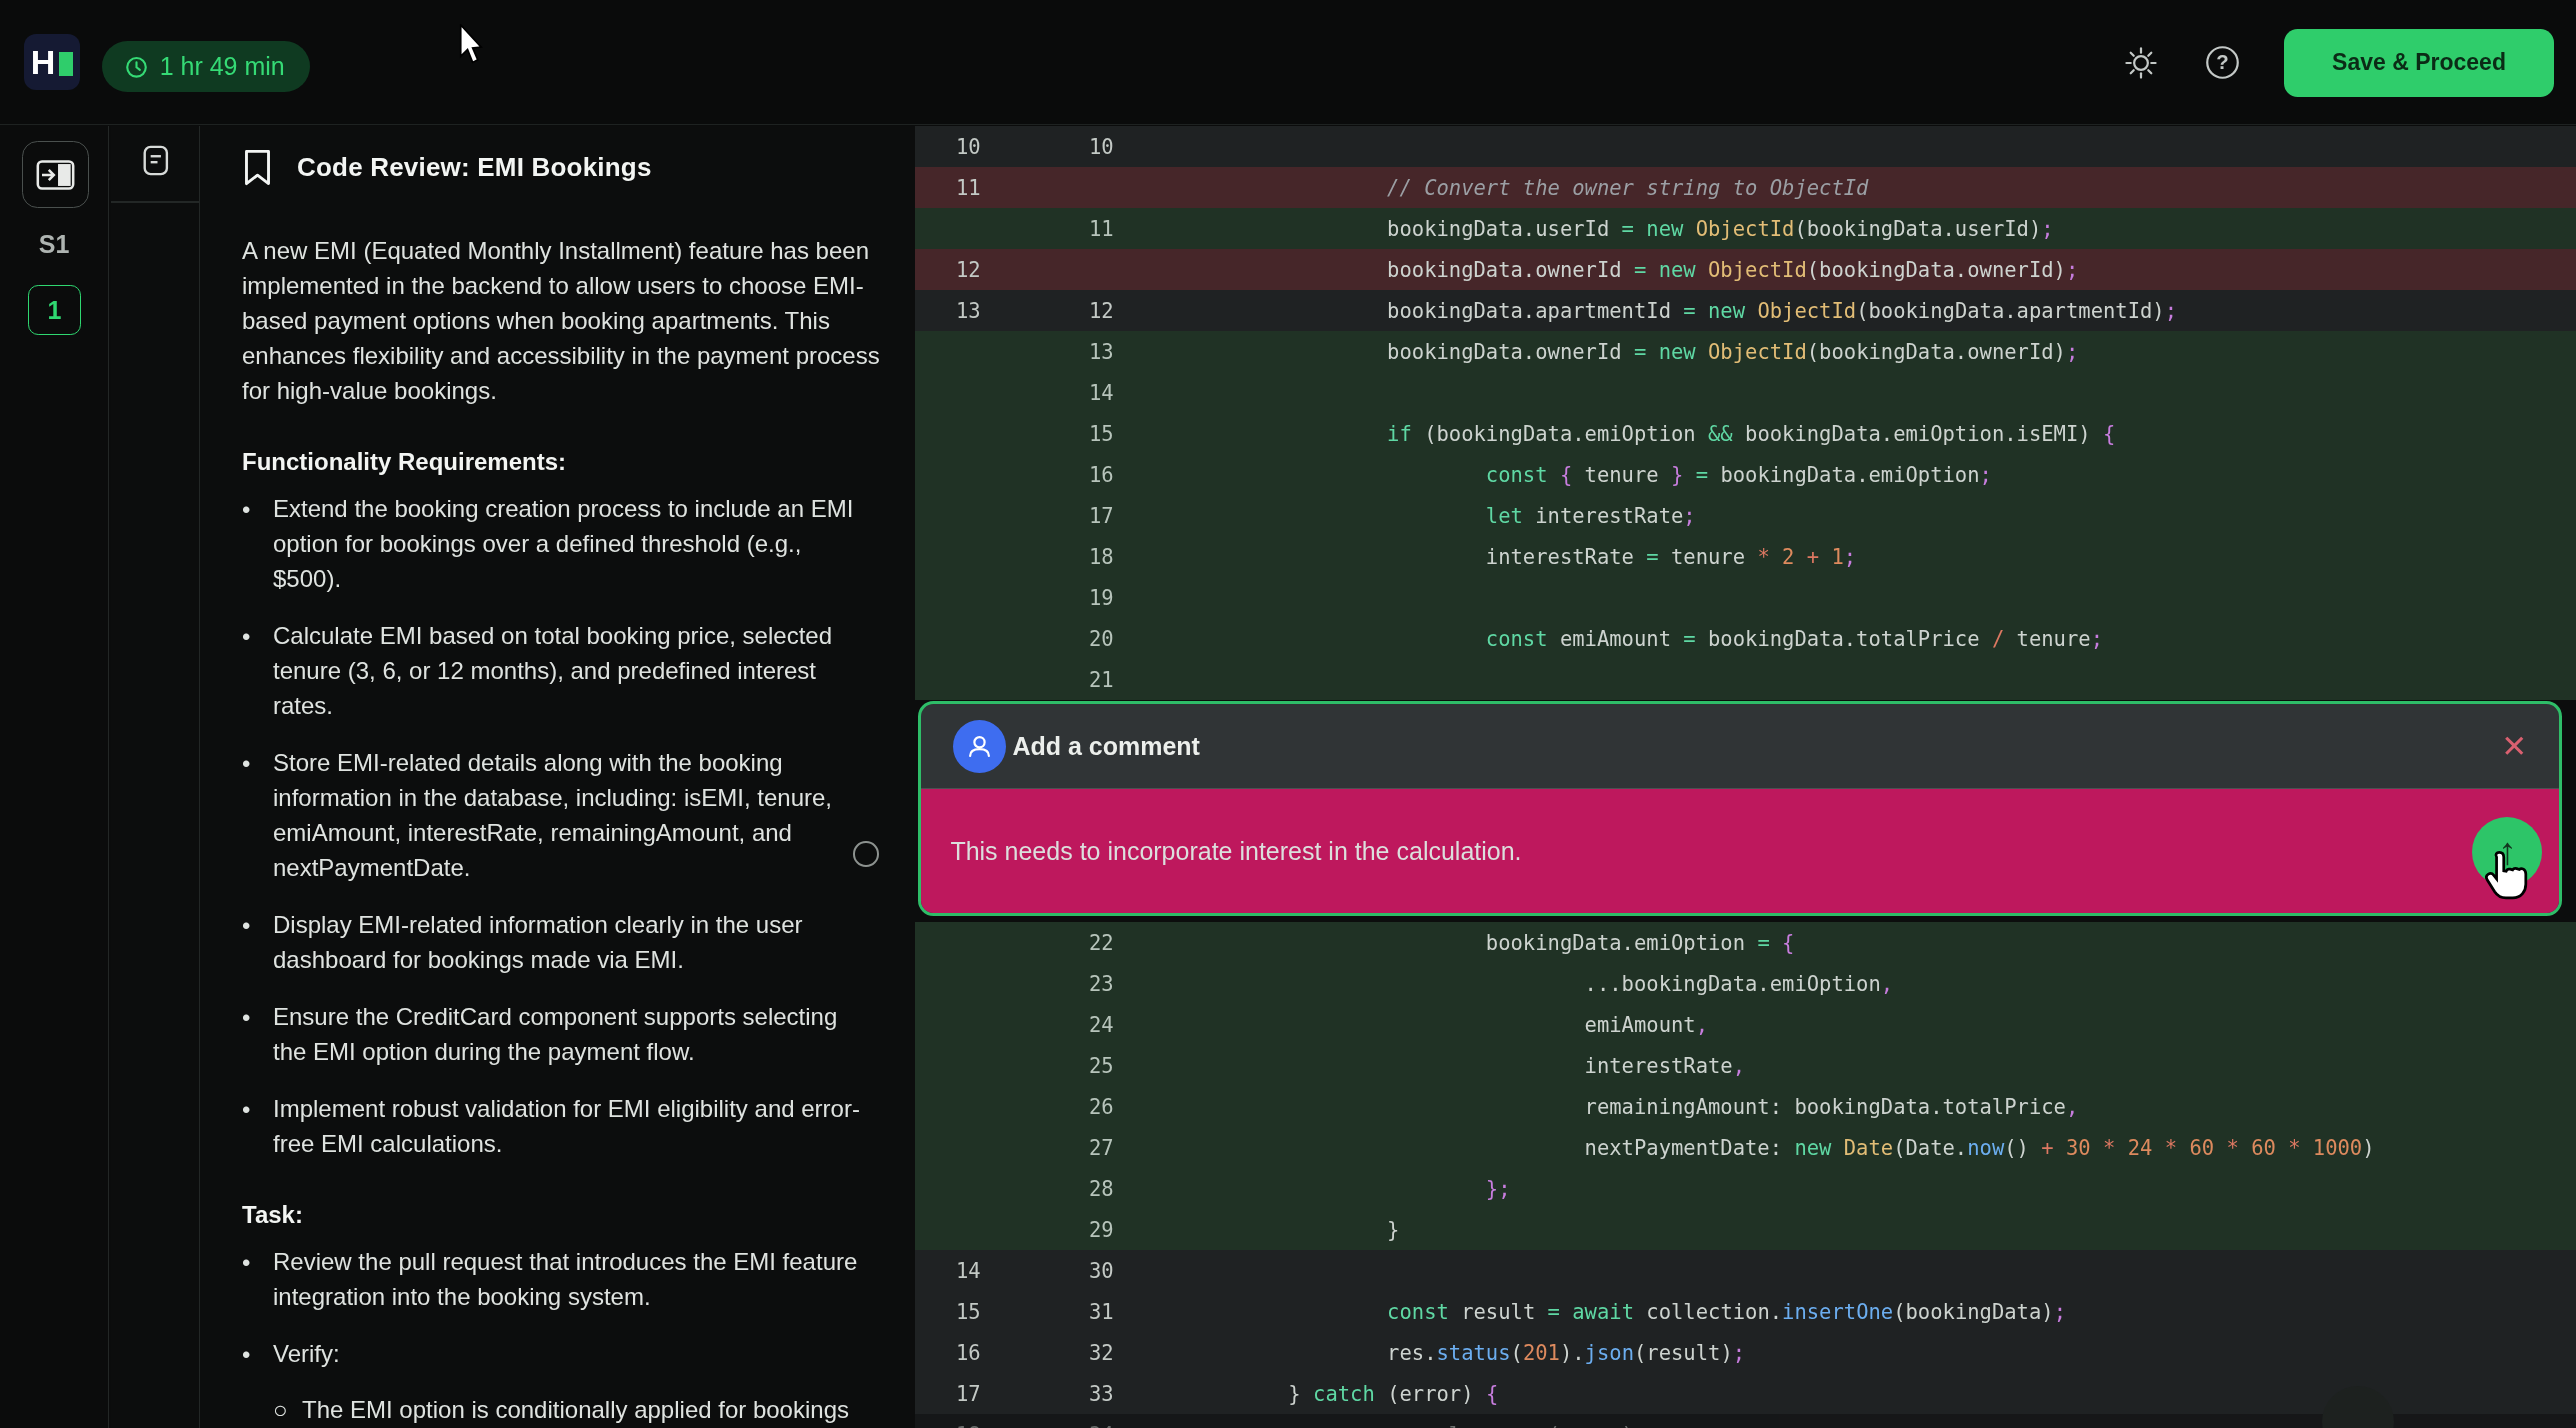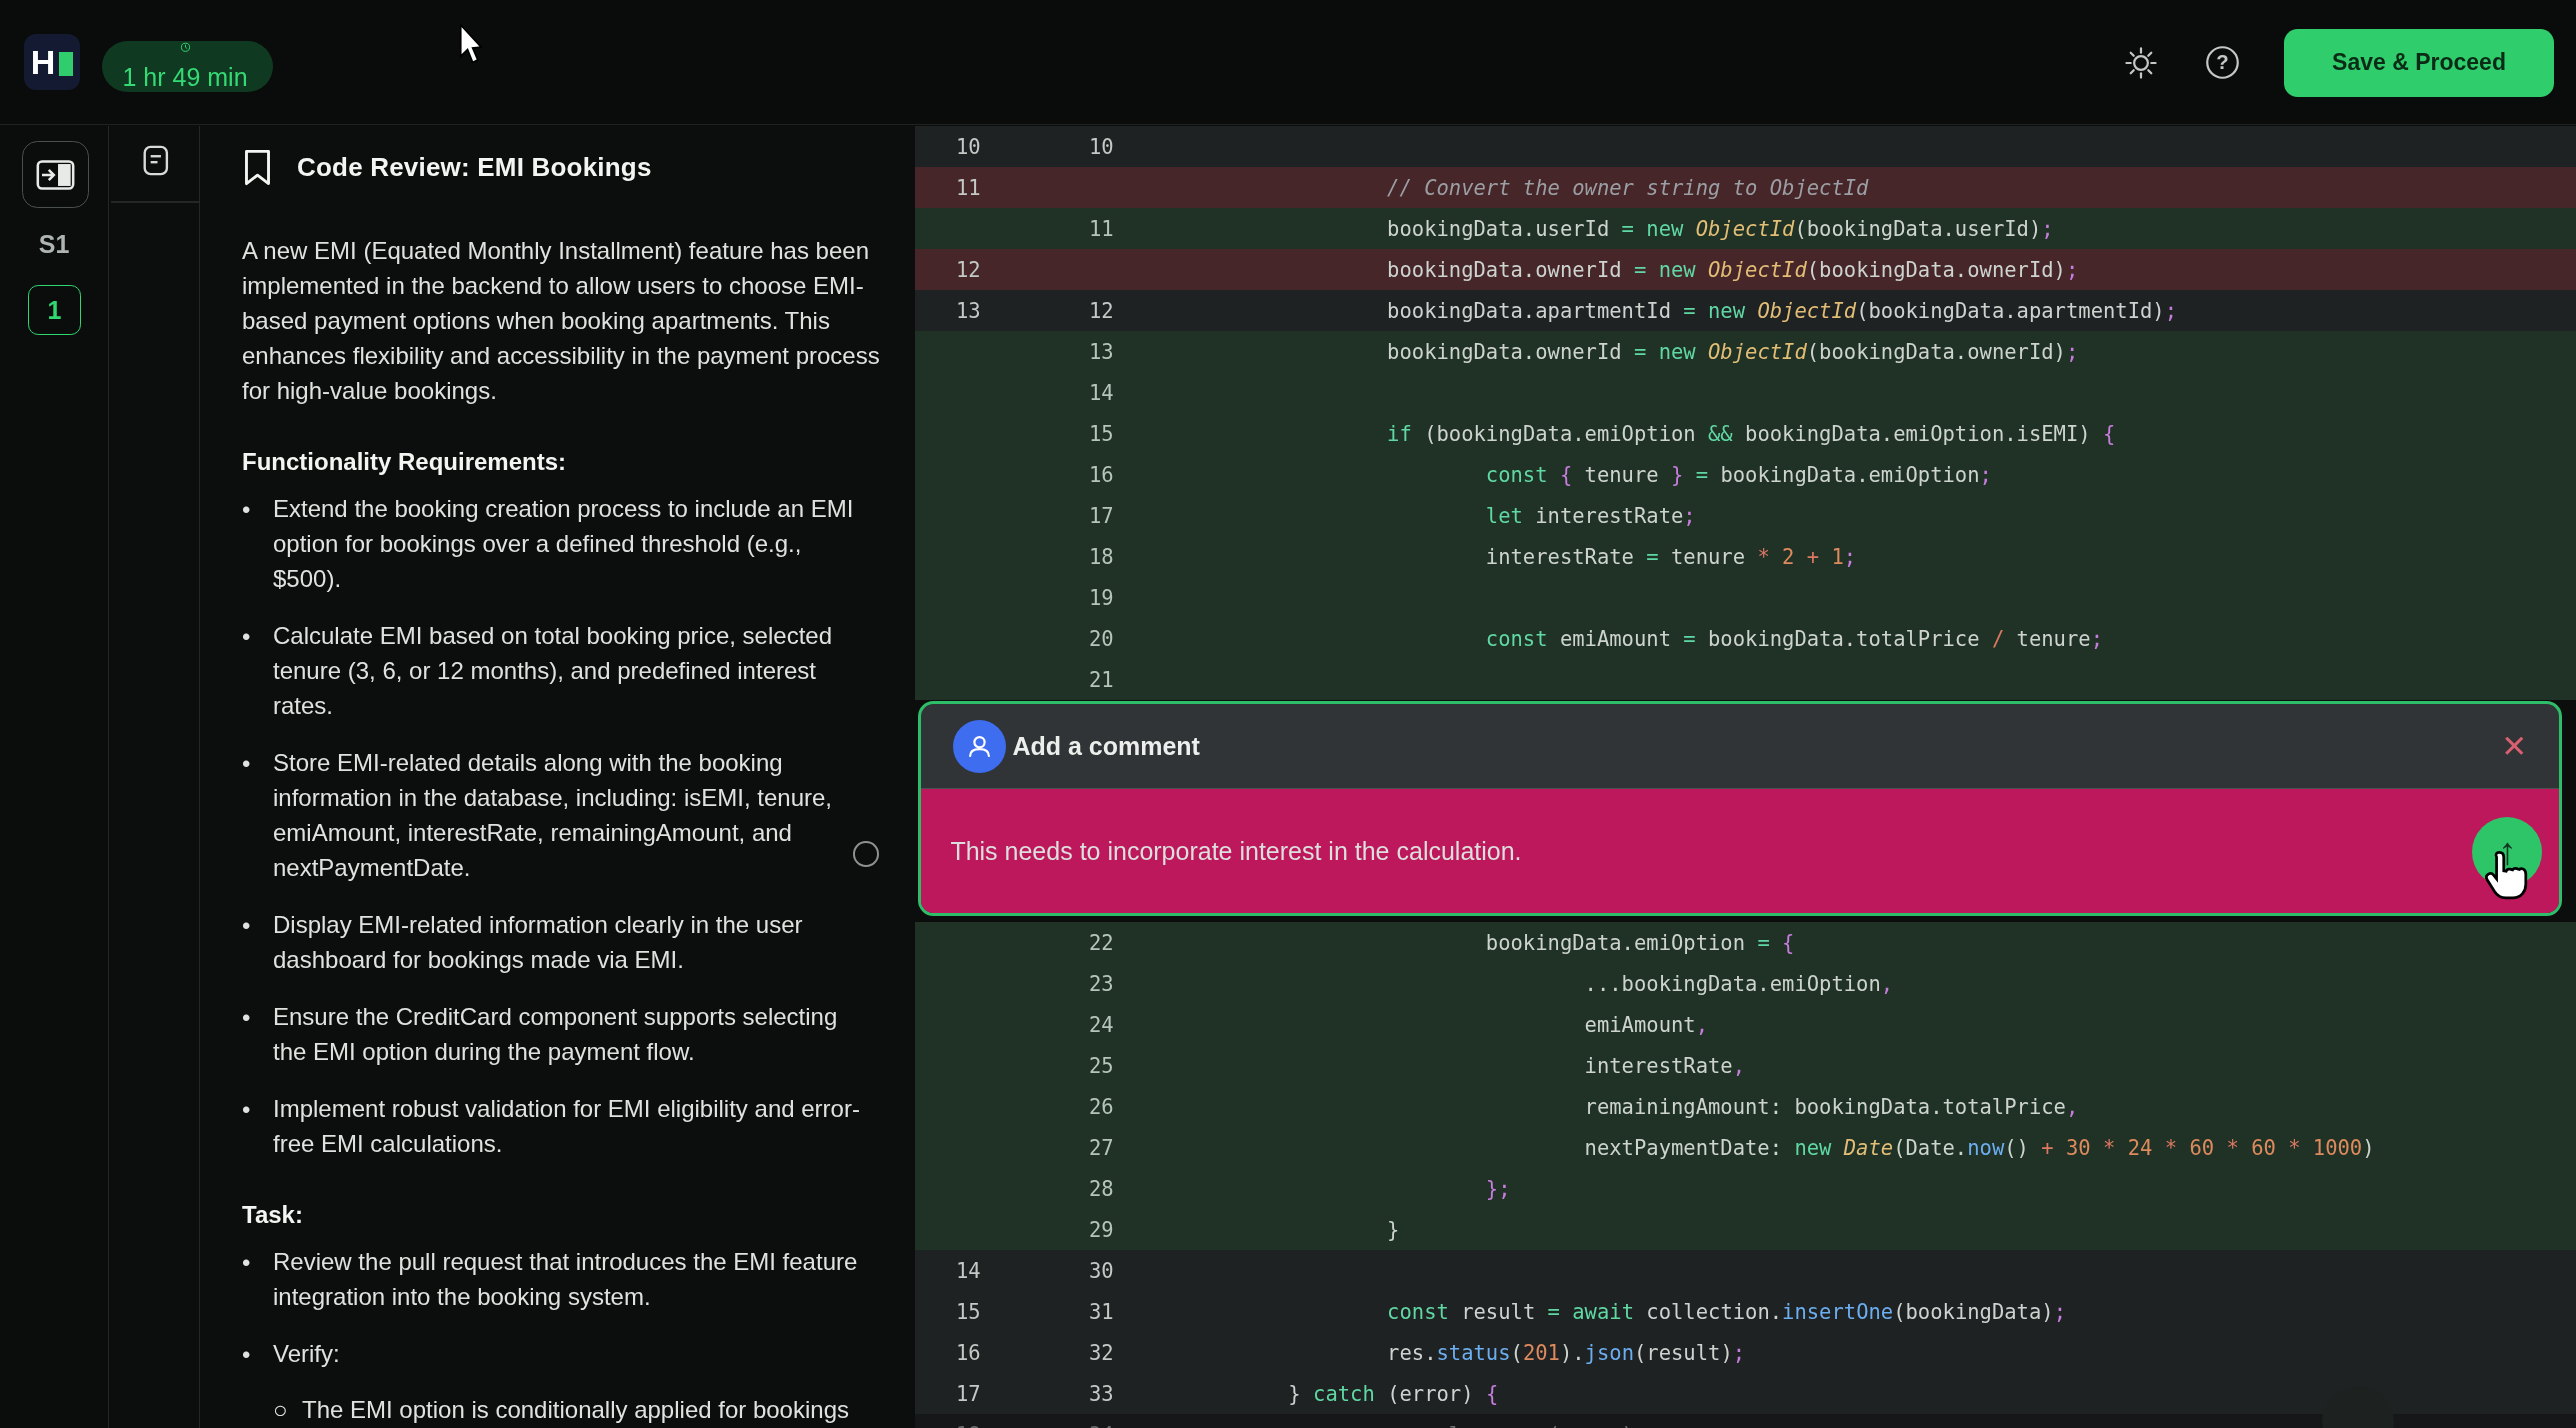--- a/index.html
+++ b/index.html
@@ -9,21 +9,21 @@
   
   .topbar { position:absolute; left:0; top:0; width:2576px; height:125px;
             background:#0a0b0b; border-bottom:1.7px solid #1e2221; }
   .logo { position:absolute; left:24px; top:34px; width:56px; height:56px;
           background:#151a33; border-radius:12px; display:flex; align-items:center;
           justify-content:center; gap:3.4px; }
   .logo .h { color:#fff; font-size:34px; font-weight:800; }
   .logo .blk { width:14.5px; height:24px; background:#2fcd6b; margin-top:3.4px; }
   .timer { position:absolute; left:102px; top:41px; height:51px; padding:0 25.6px 0 20.5px;
            background:#0f3a21; border-radius:27px; display:flex; align-items:center;
-           gap:10.2px; color:#35da75; font-size:25px; font-weight:500;flex-direction:column; }
+           gap:10.2px; color:#35da75; font-size:25px; font-weight:500; }
   .tb-right { position:absolute; right:22px; top:0; height:125px; display:flex;
               align-items:center; gap:41px; }
   .icon-btn { width:41px; height:41px; display:flex; align-items:center; justify-content:center; }
   .save-btn { width:270px; height:68px; background:#2fcd6b; color:#0b2b16;
               border:none; border-radius:13.7px; font-size:23px; font-weight:700;
               font-family:"Liberation Sans", sans-serif; }
 
   
   .rail1 { position:absolute; left:0; top:126px; width:109px; height:1303px;
            background:#0b0c0c; border-right:1.7px solid #232726; }
@@ -66,21 +66,21 @@
           font-family:"DejaVu Sans Mono", monospace; font-size:20.5px; }
   .crow.ctx { background:#1f2223; }
   .crow.add { background:#203225; }
   .crow.rem { background:#462629; }
   .crow.dim { opacity:.5; }
   .ln { flex:none; color:#c3c9c5; }
   .ln.old { width:174px; padding-left:41px; }
   .ln.new { width:150px; }
   .crow.add .ln { color:#b7c4bb; }
   .codeline { white-space:pre; }
-  .tk-d { color:#cdd3cf; } .tk-k { color:#5fd8a4; } .tk-c { color:#e2bd76;font-style:italic; }
+  .tk-d { color:#cdd3cf; } .tk-k { color:#5fd8a4; } .tk-c { color:#e2bd76; }
   .tk-f { color:#6caef0; } .tk-n { color:#dd8a5e; } .tk-o { color:#dd7862; }
   .tk-p { color:#c77dde; } .tk-cm { color:#9b9fa4; font-style:italic; }
   #rows-top { position:absolute; left:0; top:0; width:100%; }
   #rows-bottom { position:absolute; left:0; top:796px; width:100%; }
 
   
   .dialog { position:absolute; left:3.4px; right:13.7px; top:575px; height:215px;
             border:3.4px solid #2ebd68; border-radius:15.4px; background:#303436; overflow:hidden; }
   .dlg-head { height:85px; display:flex; align-items:center; padding:0 32px;
               border-bottom:1.7px solid #4b5052; }

